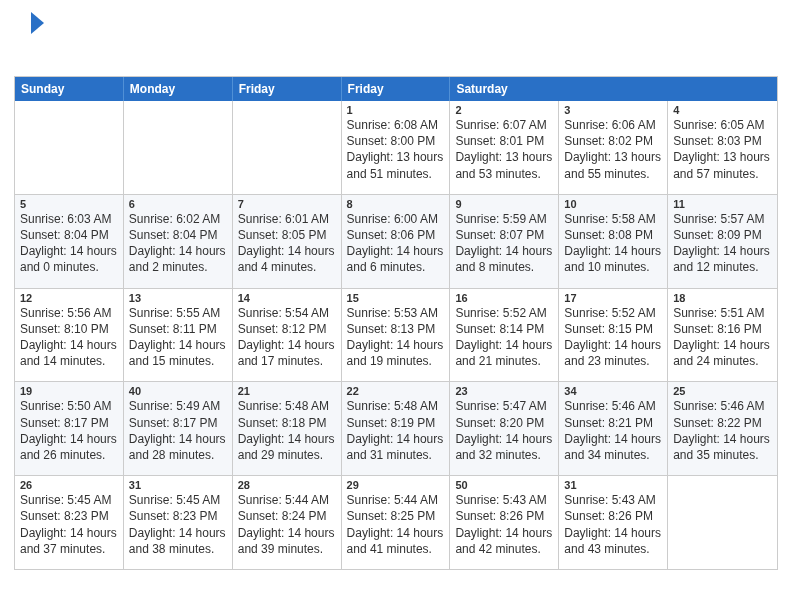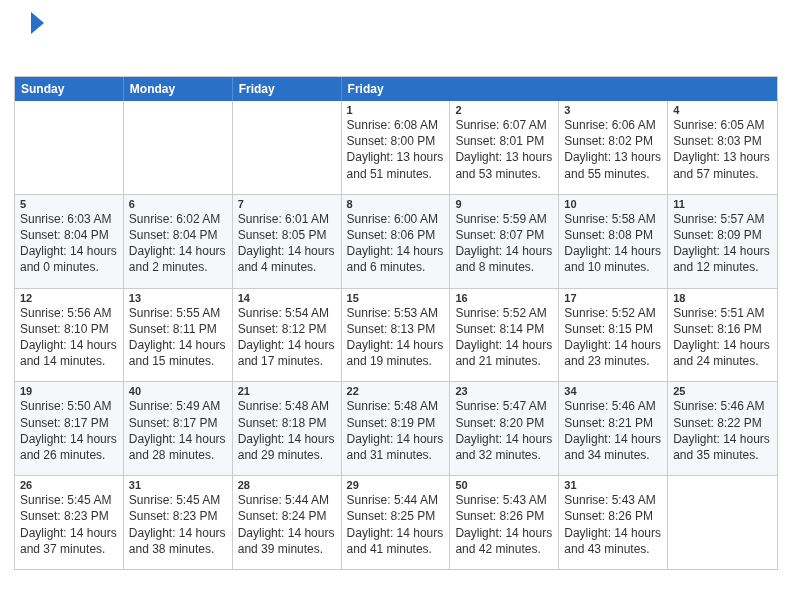--- a/index.html
+++ b/index.html
@@ -121,20 +121,21 @@
       <div class="location"></div>
     </div>
   </div>
 
   <div class="calendar">
     <div class="cal-header">
     <div class="cal-header-cell">Sunday</div>
         <div class="cal-header-cell">Monday</div>
         <div class="cal-header-cell">Friday</div>
         <div class="cal-header-cell">Friday</div>
+        <div class="cal-header-cell">Saturday</div>
       </div>
     <div class="cal-body">
     <div class="cal-row">
           <div class="cal-cell empty"></div>
           <div class="cal-cell empty"></div>
           <div class="cal-cell empty"></div>
           <div class="cal-cell">
             <span class="day-num">1</span>
             <div class="cell-text">Sunrise: 6:08 AM<br>Sunset: 8:00 PM<br>Daylight: 13 hours<br>and 51 minutes.</div>
           </div>

